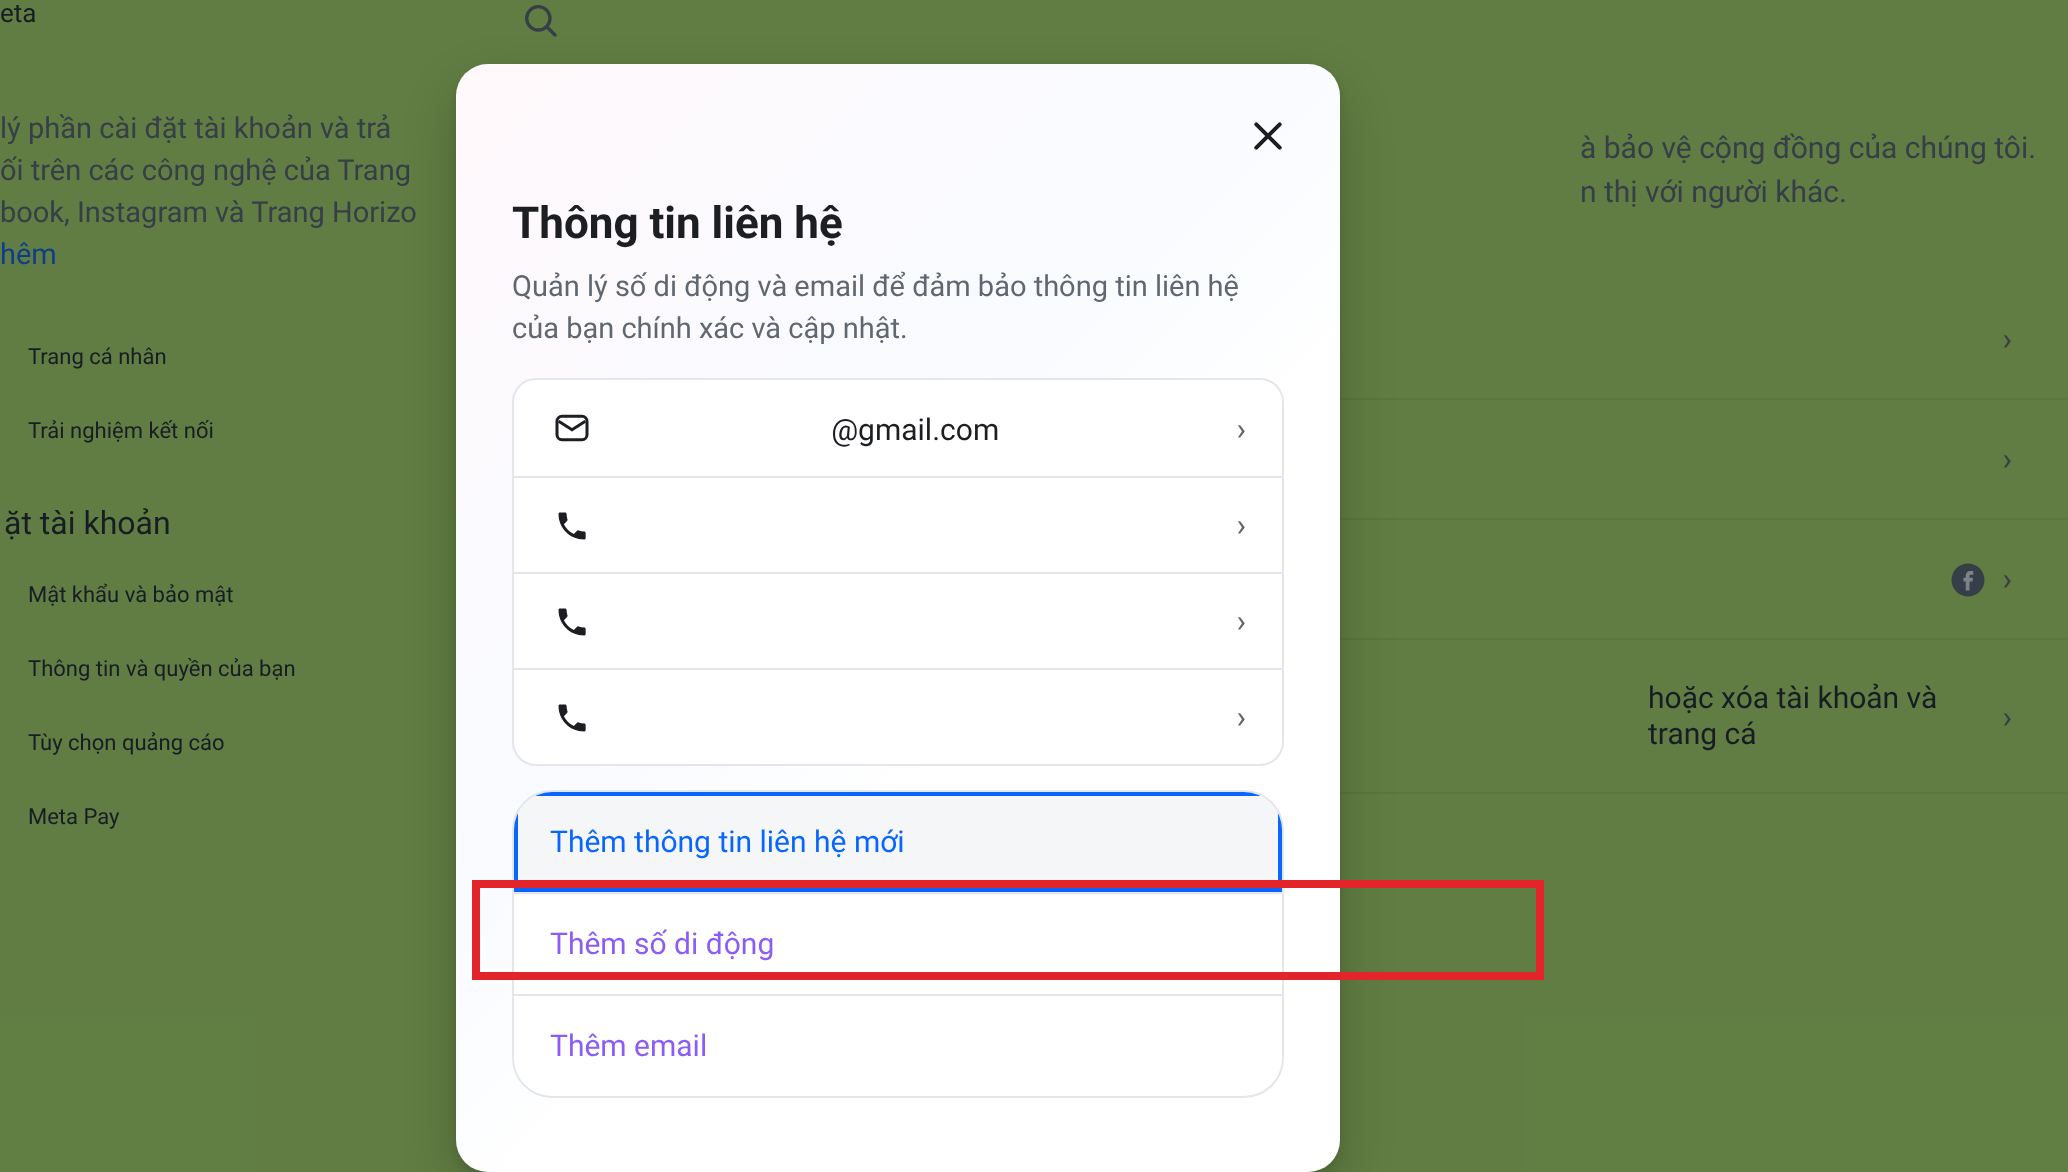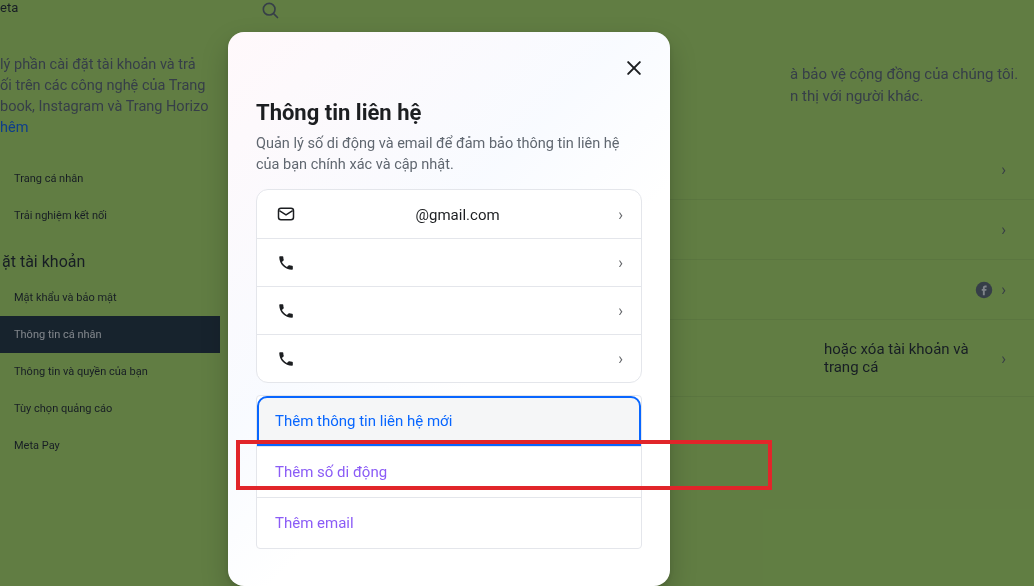--- a/index.html
+++ b/index.html
@@ -39,21 +39,21 @@
   .modal-title { padding-top: 44px; font-size: 22px; font-weight: 700; color: #1c1e21; }
   .modal-sub { padding-top: 8px; font-size: 14.5px; line-height: 1.45; color: #606770; }
 
   .card { margin-top: 14px; background: #fff; border: 1px solid #e4e6eb; border-radius: 12px; overflow: hidden; }
   .card-row { display: flex; align-items: flex-end; padding: 14px 18px; border-top: 1px solid #e4e6eb; cursor: pointer; gap: 32px; }
   .card-row:first-child { border-top: 0; }
   .row-icon { width: 22px; display: flex; align-items: center; justify-content: center; color: #1c1e21; }
   .row-label { flex: 1; text-align: center; font-size: 15px; color: #1c1e21; }
   .row-chev { color: #65676b; font-size: 16px; }
 
-  .action-block { margin-top: 12px; border: 1px solid #e4e6eb; border-radius: 4px; overflow: hidden; background: #fff; }
+  .action-block { margin-top: 12px; border: 1px solid #e4e6eb; border-radius: 20px; overflow: hidden; background: #fff; }
   .action-row { padding: 16px 18px; font-size: 15px; color: #8b5cf6; border-top: 1px solid #e4e6eb; cursor: pointer; }
   .action-row:first-child { border-top: 0; }
   .action-row.selected { background: #f5f6f7; color: #0866ff; outline: 2px solid #0866ff; outline-offset: -2px; border-radius: 10px 10px 0 0; }
 
   
   .highlight-box { position: absolute; border: 4px solid #e1252a; pointer-events: none; }
 
   svg { display: block; }
 </style>
 </head>
@@ -85,23 +85,20 @@
       <span>Trang cá nhân</span>
     </div>
     <div class="nav-item">
       <span>Trải nghiệm kết nối</span>
     </div>
 
     <div class="section-head">ặt tài khoản</div>
 
     <div class="nav-item">
       <span>Mật khẩu và bảo mật</span>
-    </div>
-    <div class="nav-item active">
-      <span>Thông tin cá nhân</span>
     </div>
     <div class="nav-item">
       <span>Thông tin và quyền của bạn</span>
     </div>
     <div class="nav-item">
       <span>Tùy chọn quảng cáo</span>
     </div>
     <div class="nav-item">
       <span>Meta Pay</span>
     </div>

